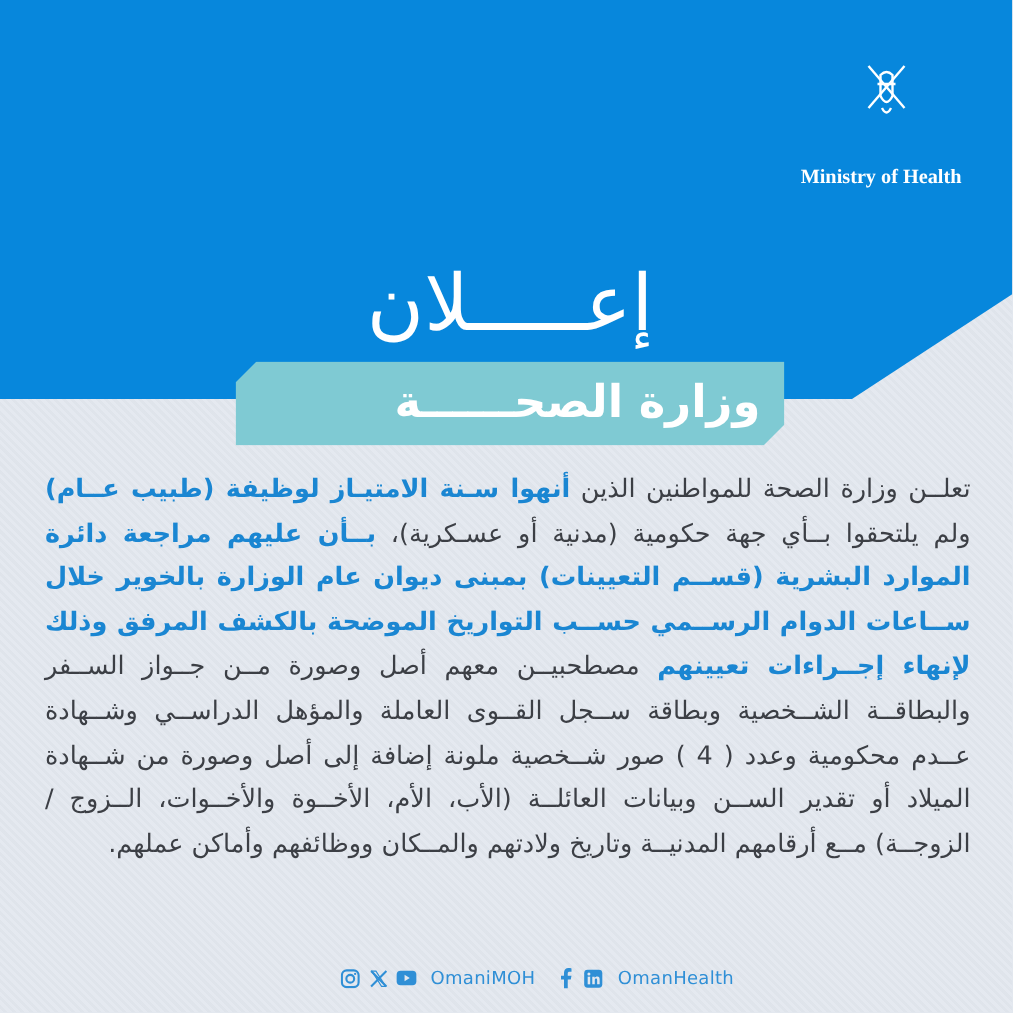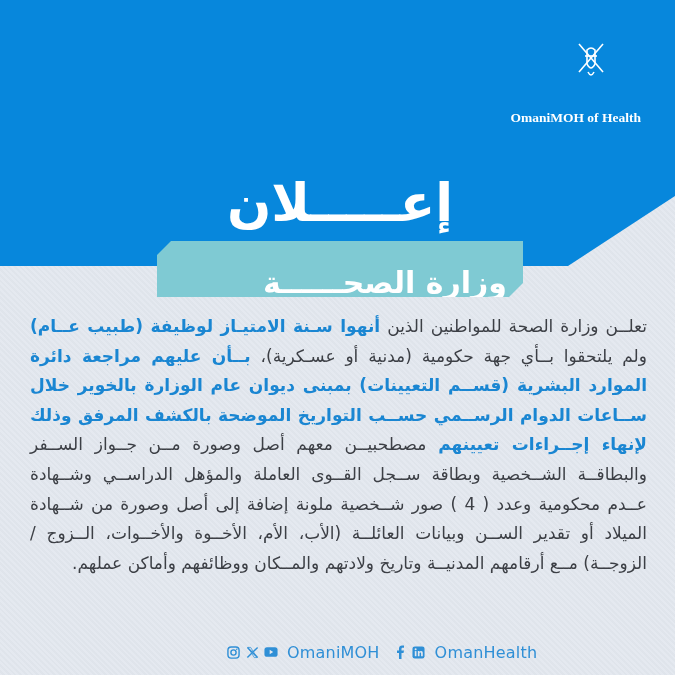--- a/index.html
+++ b/index.html
@@ -65,38 +65,38 @@
       white-space: nowrap;
     }
     .headline {
       position: absolute;
       left: 170px;
       width: 340px;
       top: 168px;
       text-align: center;
       color: #ffffff;
       font-size: 52px;
-      font-weight: bold;
+      font-weight: normal;
       direction: rtl;
       line-height: 70px;
       letter-spacing: 4px;
     }
     .banner {
       position: absolute;
       left: 157px;
       top: 241px;
       width: 366px;
       height: 56px;
       background: #7fcad3;
       clip-path: polygon(14px 0, 366px 0, 366px 42px, 352px 56px, 0 56px, 0 14px);
     }
     .banner-text {
       position: absolute;
       right: 16px;
-      top: 20px;
+      top: 6px;
       color: #ffffff;
       font-size: 30px;
       font-weight: bold;
       direction: rtl;
       line-height: 44px;
       letter-spacing: 2px;
     }
     .body-text {
       position: absolute;
       left: 30px;
@@ -127,42 +127,42 @@
     }
     .footer .ic {
       display: inline-flex;
       align-items: center;
       justify-content: center;
       width: 14px;
       height: 14px;
     }
     .footer .handle {
       margin: 0 8px 0 4px;
-      font-size: 16px;
+      font-size: 12px;
       letter-spacing: 0.2px;
     }
   </style>
 </head>
 <body>
 
 <div class="bg-texture"></div>
 <div class="blue-band"></div>
 
 <div class="logo">
   <svg class="logo-emblem" viewBox="0 0 60 64">
     <path d="M40 4 A28 28 0 1 0 40 60 A23 23 0 1 1 40 4 Z" fill="#ffffff"></path>
     <g stroke="#ffffff" stroke-width="1.6" fill="none">
       <line x1="24" y1="16" x2="48" y2="44"></line>
       <line x1="48" y1="16" x2="24" y2="44"></line>
       <path d="M32 22 Q36 18 40 22 L40 36 Q36 44 32 36 Z"></path>
       <line x1="30" y1="28" x2="42" y2="28"></line>
       <path d="M33 44 Q36 50 39 44"></path>
     </g>
   </svg>
-  <div class="logo-en">OmaniMOH of Health</div>
+  <div class="logo-en">Ministry of Health</div>
 </div>
 
 <div class="headline">إعـــــلان</div>
 
 <div class="banner">
   <div class="banner-text">وزارة الصحــــــة</div>
 </div>
 
 <div class="body-text">
   <span>تعلــن وزارة الصحة للمواطنين الذين </span><span class="hl">أنهوا سـنة الامتيـاز لوظيفة (طبيب عــام)</span><span> ولم يلتحقوا بــأي جهة حكومية (مدنية أو عسـكرية)، </span><span class="hl">بــأن عليهم مراجعة دائرة الموارد البشرية (قســم التعيينات) بمبنى ديوان عام الوزارة بالخوير خلال ســاعات الدوام الرســمي حســب التواريخ الموضحة بالكشف المرفق وذلك لإنهاء إجــراءات تعيينهم</span><span> مصطحبيــن معهم أصل وصورة مــن جــواز الســفر والبطاقــة الشــخصية وبطاقة ســجل القــوى العاملة والمؤهل الدراســي وشــهادة عــدم محكومية وعدد ( 4 ) صور شــخصية ملونة إضافة إلى أصل وصورة من شــهادة الميلاد أو تقدير الســن وبيانات العائلــة (الأب، الأم، الأخــوة والأخــوات، الــزوج /الزوجــة) مــع أرقامهم المدنيــة وتاريخ ولادتهم والمــكان ووظائفهم وأماكن عملهم.</span>

